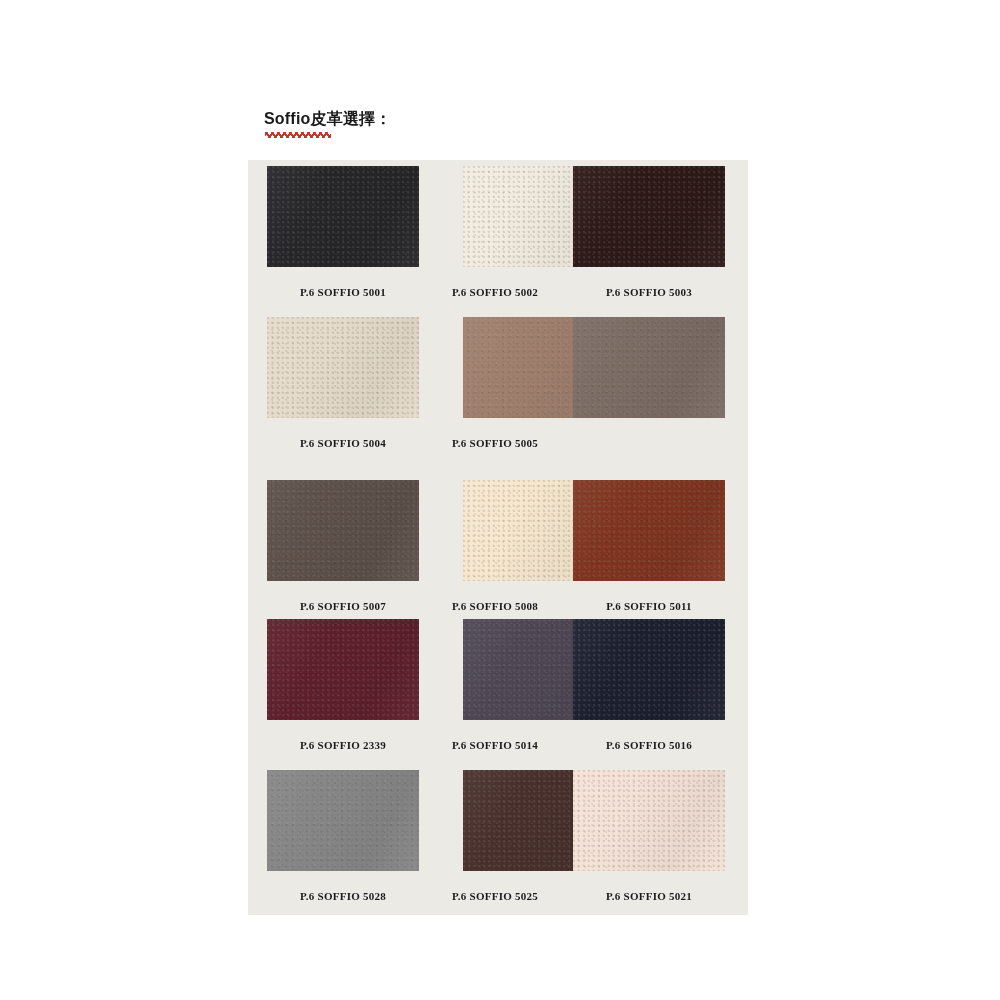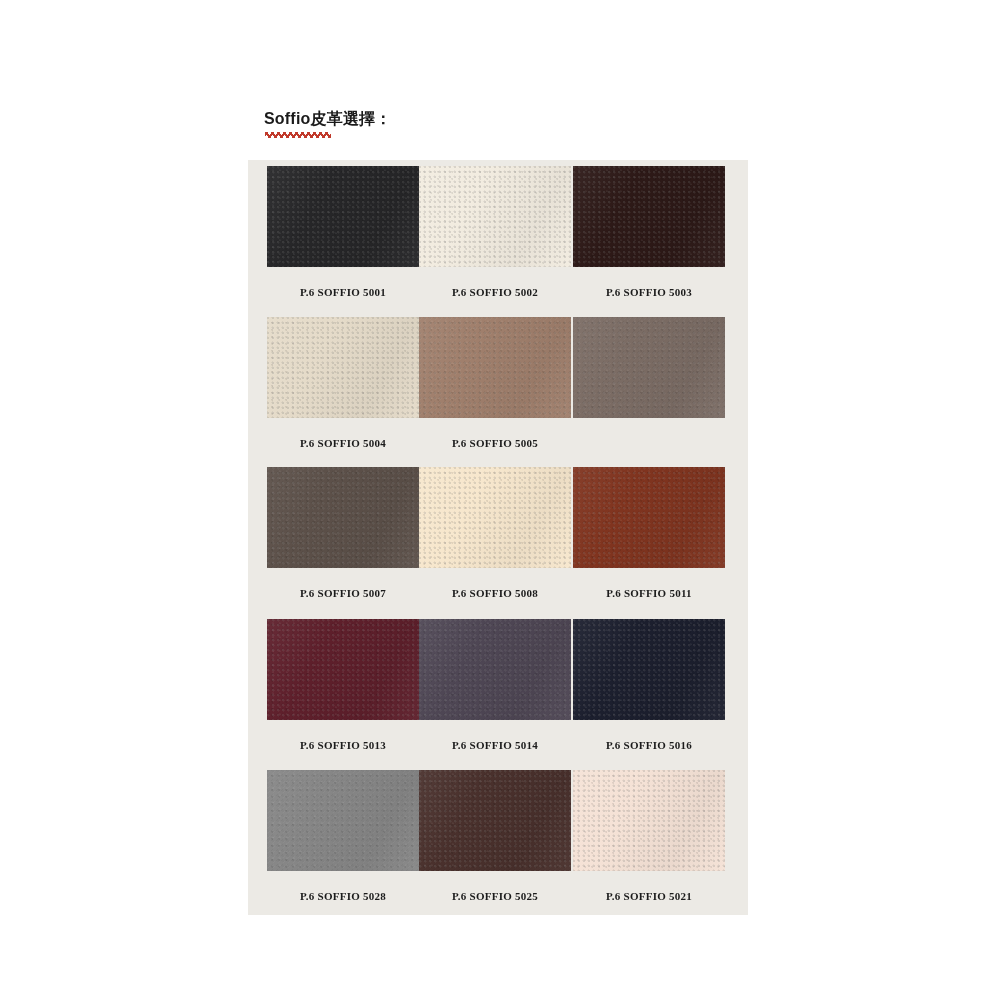--- a/index.html
+++ b/index.html
@@ -58,32 +58,32 @@
 
   
   .swatch-row {
     position: absolute;
     left: 0;
     width: 500px;
     height: 151px;
   }
   .swatch-row.r0 { top: 6px;   }
   .swatch-row.r1 { top: 157px; }
-  .swatch-row.r2 { top: 307px; }
+  .swatch-row.r2 { top: 320px; }
   .swatch-row.r3 { top: 459px; }
   .swatch-row.r4 { top: 610px; }
 
   .swatch-cell {
     position: absolute;
     top: 0;
     width: 132px;
     height: 151px;
   }
   .swatch-cell.c0 { left: 19px;  }
-  .swatch-cell.c1 { left: 171px; }
+  .swatch-cell.c1 { left: 171px; padding-left: 44px; }
   .swatch-cell.c2 { left: 325px; text-decoration: underline; }
 
   
   .chip {
     position: relative;
     width: 152px;
     height: 101px;
     overflow: hidden;
   }
   .chip::before {
@@ -173,21 +173,21 @@
     </div>
     <div class="swatch-cell c2">
       <div class="chip" style="background-color:#80341f;"></div>
       <div class="chip-label">P.6 SOFFIO 5011</div>
     </div>
   </div>
 
   <div class="swatch-row r3">
     <div class="swatch-cell c0">
       <div class="chip" style="background-color:#5e1f2b;"></div>
-      <div class="chip-label">P.6 SOFFIO 5013</div>
+      <div class="chip-label">P.6 SOFFIO 2339</div>
     </div>
     <div class="swatch-cell c1">
       <div class="chip" style="background-color:#4e4654;"></div>
       <div class="chip-label">P.6 SOFFIO 5014</div>
     </div>
     <div class="swatch-cell c2">
       <div class="chip" style="background-color:#1c1f2e;"></div>
       <div class="chip-label">P.6 SOFFIO 5016</div>
     </div>
   </div>

